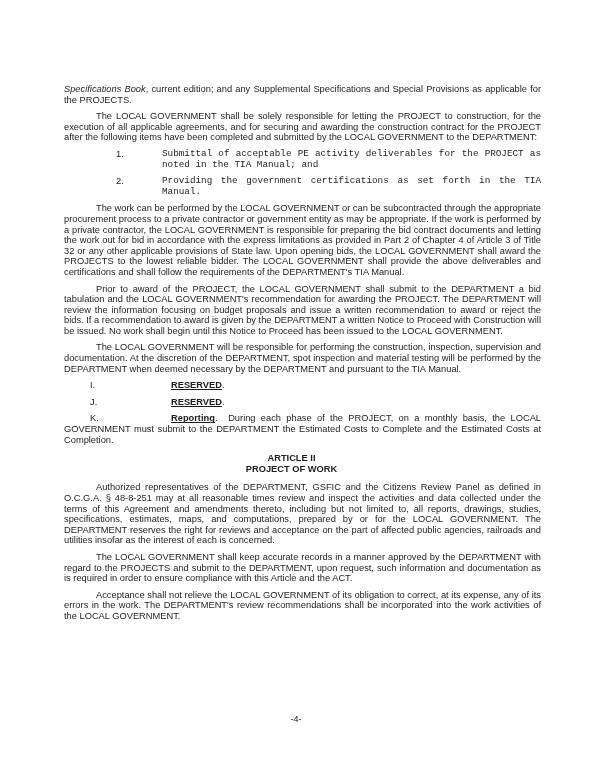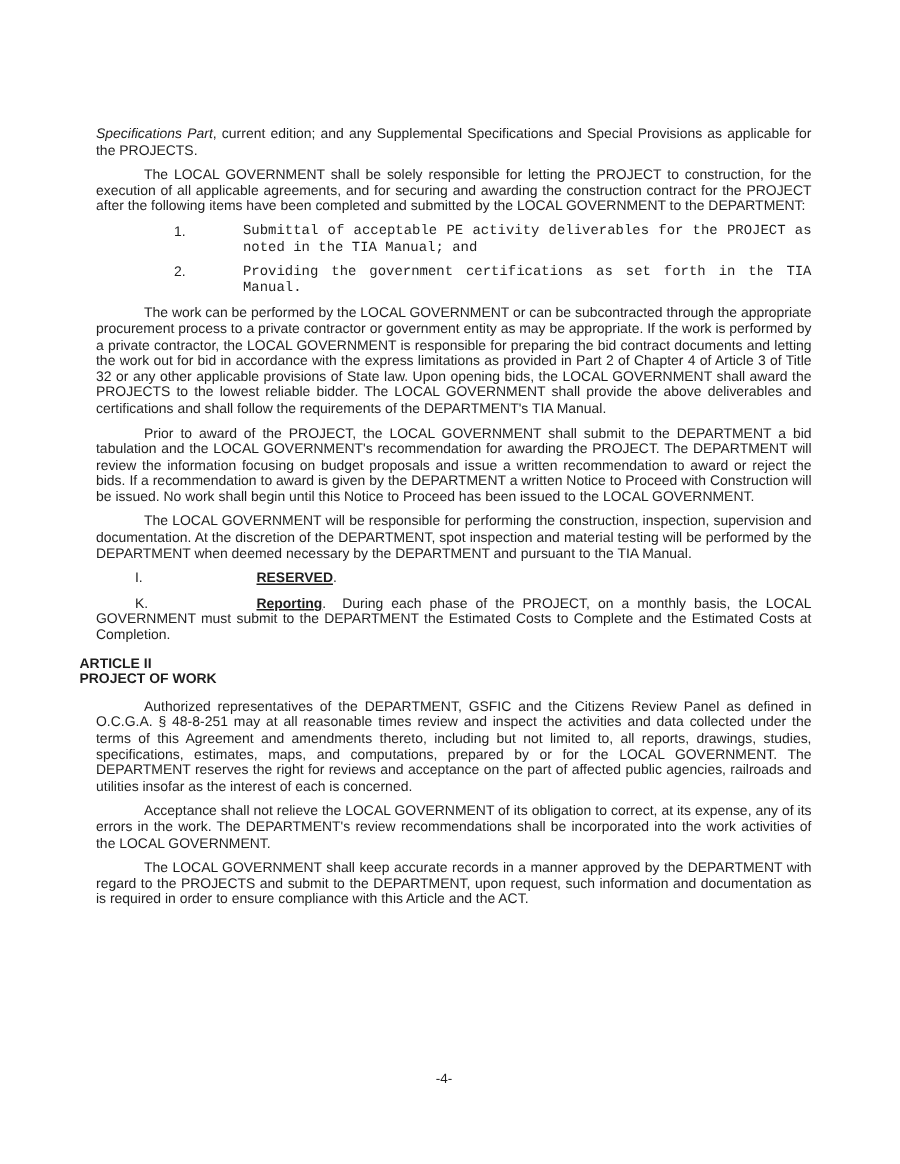--- a/index.html
+++ b/index.html
@@ -56,42 +56,42 @@
     width: 37px;
     text-indent: 0;
   }
   .uh {
     font-weight: bold;
     text-decoration: underline;
     padding-left: 44px;
   }
   
   .article-heading {
-    text-align: left;
+    text-align: center;
     font-weight: bold;
     margin: 8px 0 8px 0;
     transform: translateX(-11px);
   }
   
   .footer {
     position: absolute;
     top: 714px;
     left: 0;
     width: 592px;
     text-align: center;
     font-size: 9px;
     color: #1d1d1d;
   }
 </style>
 </head>
 <body>
 
 <div class="page-body">
 
-  <p class="body-para cont"><i>Specifications Part</i><span>, current edition; and any Supplemental Specifications and Special Provisions as applicable for the PROJECTS.</span></p>
+  <p class="body-para cont"><i>Specifications Book</i><span>, current edition; and any Supplemental Specifications and Special Provisions as applicable for the PROJECTS.</span></p>
 
   <p class="body-para">The LOCAL GOVERNMENT shall be solely responsible for letting the PROJECT to construction, for the execution of all applicable agreements, and for securing and awarding the construction contract for the PROJECT after the following items have been completed and submitted by the LOCAL GOVERNMENT to the DEPARTMENT:</p>
 
   <div class="num-item">
     <span class="num-label">1.</span>
     <span class="num-text">Submittal of acceptable PE activity deliverables for the PROJECT as noted in the TIA Manual; and</span>
   </div>
 
   <div class="num-item">
     <span class="num-label">2.</span>
@@ -99,29 +99,30 @@
   </div>
 
   <p class="body-para">The work can be performed by the LOCAL GOVERNMENT or can be subcontracted through the appropriate procurement process to a private contractor or government entity as may be appropriate. If the work is performed by a private contractor, the LOCAL GOVERNMENT is responsible for preparing the bid contract documents and letting the work out for bid in accordance with the express limitations as provided in Part 2 of Chapter 4 of Article 3 of Title 32 or any other applicable provisions of State law. Upon opening bids, the LOCAL GOVERNMENT shall award the PROJECTS to the lowest reliable bidder. The LOCAL GOVERNMENT shall provide the above deliverables and certifications and shall follow the requirements of the DEPARTMENT's TIA Manual.</p>
 
   <p class="body-para">Prior to award of the PROJECT, the LOCAL GOVERNMENT shall submit to the DEPARTMENT a bid tabulation and the LOCAL GOVERNMENT's recommendation for awarding the PROJECT. The DEPARTMENT will review the information focusing on budget proposals and issue a written recommendation to award or reject the bids. If a recommendation to award is given by the DEPARTMENT a written Notice to Proceed with Construction will be issued. No work shall begin until this Notice to Proceed has been issued to the LOCAL GOVERNMENT.</p>
 
   <p class="body-para">The LOCAL GOVERNMENT will be responsible for performing the construction, inspection, supervision and documentation. At the discretion of the DEPARTMENT, spot inspection and material testing will be performed by the DEPARTMENT when deemed necessary by the DEPARTMENT and pursuant to the TIA Manual.</p>
 
   <p class="letter-item"><span class="letter-label">I.</span><span class="uh">RESERVED</span><span>.</span></p>
 
+  <p class="letter-item"><span class="letter-label">J.</span><span class="uh">RESERVED</span><span>.</span></p>
 
   <p class="letter-item"><span class="letter-label">K.</span><span class="uh">Reporting</span><span>.</span>&nbsp; <span>During each phase of the PROJECT, on a monthly basis, the LOCAL GOVERNMENT must submit to the DEPARTMENT the Estimated Costs to Complete and the Estimated Costs at Completion.</span></p>
 
   <div class="article-heading">
     <div>ARTICLE II</div>
     <div>PROJECT OF WORK</div>
   </div>
 
   <p class="body-para">Authorized representatives of the DEPARTMENT, GSFIC and the Citizens Review Panel as defined in O.C.G.A. § 48-8-251 may at all reasonable times review and inspect the activities and data collected under the terms of this Agreement and amendments thereto, including but not limited to, all reports, drawings, studies, specifications, estimates, maps, and computations, prepared by or for the LOCAL GOVERNMENT. The DEPARTMENT reserves the right for reviews and acceptance on the part of affected public agencies, railroads and utilities insofar as the interest of each is concerned.</p>
 
+  <p class="body-para">The LOCAL GOVERNMENT shall keep accurate records in a manner approved by the DEPARTMENT with regard to the PROJECTS and submit to the DEPARTMENT, upon request, such information and documentation as is required in order to ensure compliance with this Article and the ACT.</p>
+
   <p class="body-para">Acceptance shall not relieve the LOCAL GOVERNMENT of its obligation to correct, at its expense, any of its errors in the work. The DEPARTMENT's review recommendations shall be incorporated into the work activities of the LOCAL GOVERNMENT.</p>
-
-  <p class="body-para">The LOCAL GOVERNMENT shall keep accurate records in a manner approved by the DEPARTMENT with regard to the PROJECTS and submit to the DEPARTMENT, upon request, such information and documentation as is required in order to ensure compliance with this Article and the ACT.</p>
 
 </div>
 
 <div class="footer">-4-</div>
 
 </body></html>

